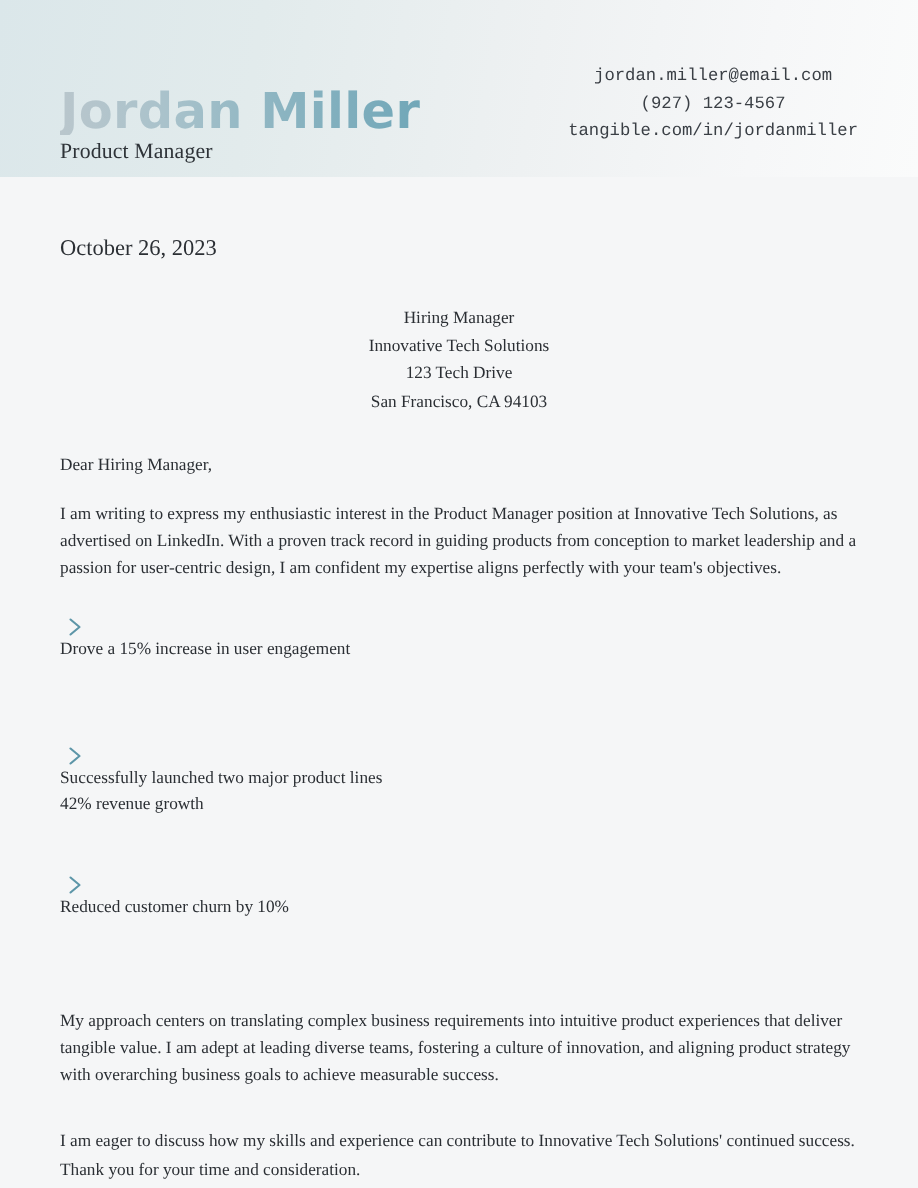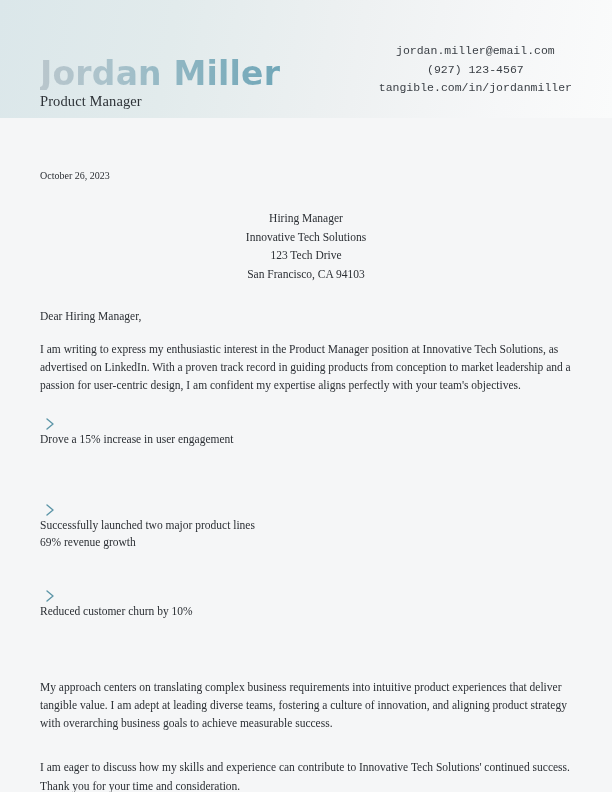--- a/index.html
+++ b/index.html
@@ -71,22 +71,22 @@
   .contact div { white-space: nowrap; }
 
   
   .sheet {
     padding: 0 40px;
     box-sizing: border-box;
     font-size: 11.5px;
     color: #2b2f34;
   }
   .date {
-    margin-top: 52px;
-    font-size: 10px;
+    margin-top: 40px;
+    font-size: 15px;
     color: #2b2f34;
   }
   .recipient {
     margin-top: 28px;
     line-height: 1.62;
     font-size: 11.5px;
     color: #2b2f34;
     text-align: center;
   }
   .recipient div { white-space: nowrap; }
@@ -194,21 +194,21 @@
     </div>
 
     <div class="bullet">
       <div class="chev">
         <svg width="11" height="14" viewBox="0 0 11 14">
           <path d="M2 2 L8 7 L2 12" fill="none" stroke="#5d96a8" stroke-width="1.4" stroke-linecap="round" stroke-linejoin="round"></path>
         </svg>
       </div>
       <div class="bullet-text">
         <div>Successfully launched two major product lines</div>
-        <div>69% revenue growth</div>
+        <div>42% revenue growth</div>
       </div>
     </div>
 
     <div class="bullet">
       <div class="chev">
         <svg width="11" height="14" viewBox="0 0 11 14">
           <path d="M2 2 L8 7 L2 12" fill="none" stroke="#5d96a8" stroke-width="1.4" stroke-linecap="round" stroke-linejoin="round"></path>
         </svg>
       </div>
       <div class="bullet-text">

